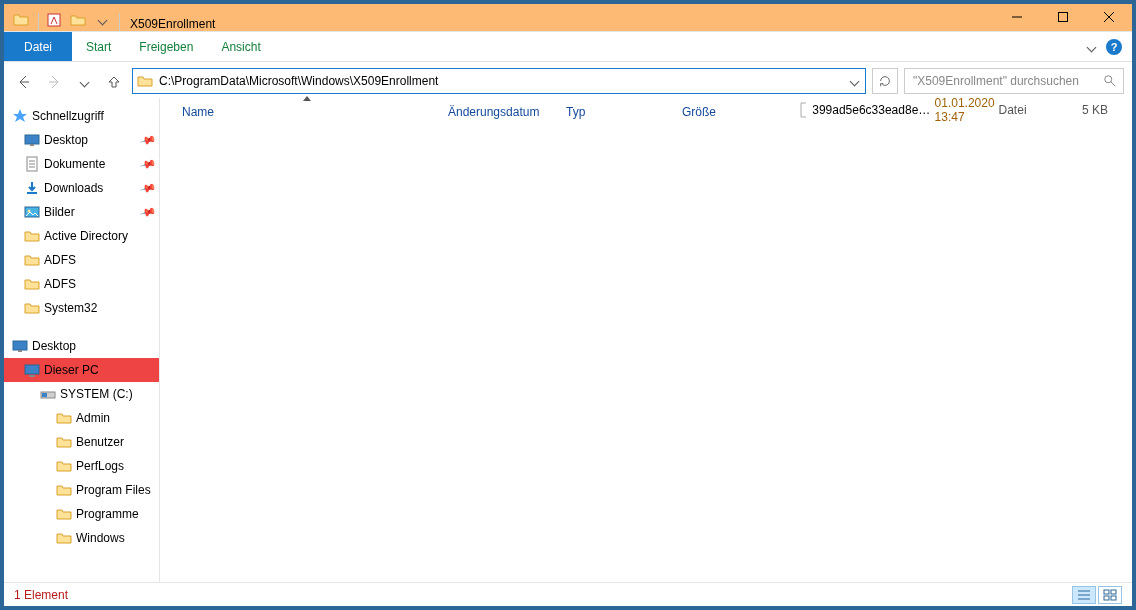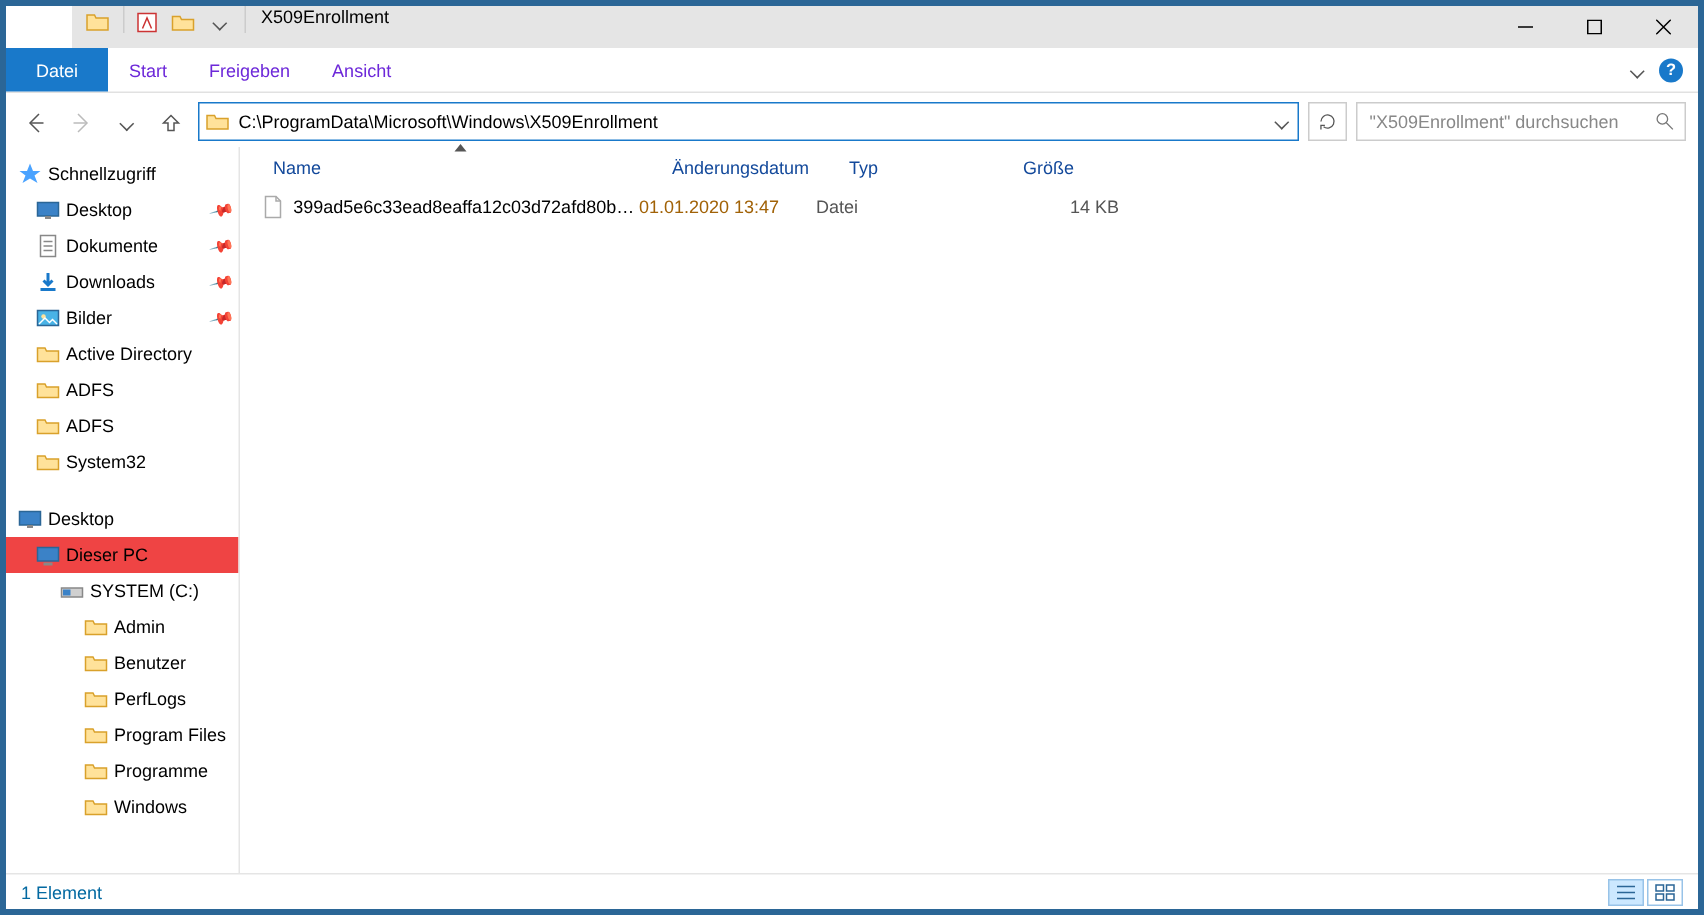--- a/index.html
+++ b/index.html
@@ -16,25 +16,24 @@
     height: 610px;
     border: 4px solid #2b6696;
     display: flex;
     flex-direction: column;
     background: #fff;
   }
   
   .titlebar {
     height: 28px;
     display: flex;
-    align-items: flex-start;
+    align-items: flex-end;
     padding: 0 0 0 6px;
-    background: #e5e5e5;
+    background: #fdba74;
     border-bottom: 1px solid #e5e5e5;
-    margin-left: 44px;
   }
   .qat-item {
     width: 22px; height: 22px;
     display:flex; align-items:center; justify-content:center;
     margin-right:2px;
   }
   .sep-vert {
     width:1px; height:18px; background:#ccc; margin:0 4px;
   }
   .title-text { margin-left: 6px; font-size: 12px; color:#000; }
@@ -49,21 +48,21 @@
     height: 30px;
     display:flex;
     align-items:stretch;
     background:#fff;
     border-bottom: 1px solid #e1e1e1;
   }
   .tab {
     padding: 0 14px;
     display:flex; align-items:center;
     font-size: 12px;
-    color:#6d28d9;
+    color:#15803d;
     cursor:default;
   }
   .tab.file {
     background:#1979ca;
     color:#fff;
     padding: 0 20px;
   }
   .ribbon-right {
     margin-left:auto; display:flex; align-items:center; padding-right:10px; gap:10px;
   }
@@ -145,21 +144,21 @@
   }
   .tree-item.l1 { padding-left: 20px; }
   .tree-item.l2 { padding-left: 36px; }
   .tree-item.l3 { padding-left: 52px; }
   .tree-item.selected { background:#ef4444; }
   .tree-label { font-size:12px; overflow:hidden; text-overflow:ellipsis; }
   .pin-icon { margin-left:auto; margin-right:4px; color:#777; transform:rotate(30deg); font-size:11px; }
   .tree-spacer { height:14px; }
   
   .filelist {
-    flex:1; display:flex; flex-direction:column; min-width:0;
+    flex:1; display:flex; flex-direction:row; min-width:0;
   }
   .columns {
     height:28px; display:flex; align-items:center;
     border-bottom: 0px solid #e5e5e5;
     color:#13499b;
     font-size:12px;
   }
   .col {
     padding:0 8px; height:100%; display:flex; align-items:center;
     border-right:0px solid transparent;
@@ -181,21 +180,21 @@
   }
   .row .c-name { width:252px; display:flex; align-items:center; gap:6px; overflow:hidden; }
   .row .c-name span.fname { overflow:hidden; text-overflow:ellipsis; white-space:nowrap; }
   .row .c-mod  { width:118px; color:#a16207; }
   .row .c-type { width:116px; color:#555; }
   .row .c-size { width:110px; text-align:right; padding-right:24px; color:#555; }
   
   .statusbar {
     height:24px; border-top:1px solid #e5e5e5;
     display:flex; align-items:center; padding:0 10px;
-    font-size:12px; color:#0369a1;
+    font-size:12px; color:#b91c1c;
   }
   .view-toggles { margin-left:auto; display:flex; gap:2px; }
   .view-btn {
     width:24px;height:18px;border:1px solid #98c3e8;
     display:flex;align-items:center;justify-content:center; font-size:10px;
   }
   .view-btn.active { background:#cce8ff; }
   
   svg { display:block; }
 </style>
@@ -447,21 +446,21 @@
         <div class="row">
           <div class="c-name">
             <svg width="16" height="16">
                 <path d="M3 1h7l3 3v11H3z" fill="#fff" stroke="#aaa"></path>
                 <path d="M10 1v3h3" fill="none" stroke="#aaa"></path>
               </svg>
             <span class="fname">399ad5e6c33ead8eaffa12c03d72afd80be9...</span>
           </div>
           <div class="c-mod">01.01.2020 13:47</div>
           <div class="c-type">Datei</div>
-          <div class="c-size">14 KB</div>
+          <div class="c-size">5 KB</div>
         </div>
       </div>
     </div>
   </div>
 
   <div class="statusbar">
     <span>1 Element</span>
     <div class="view-toggles">
       <div class="view-btn active">
         <svg width="14" height="12" viewBox="0 0 14 12">

